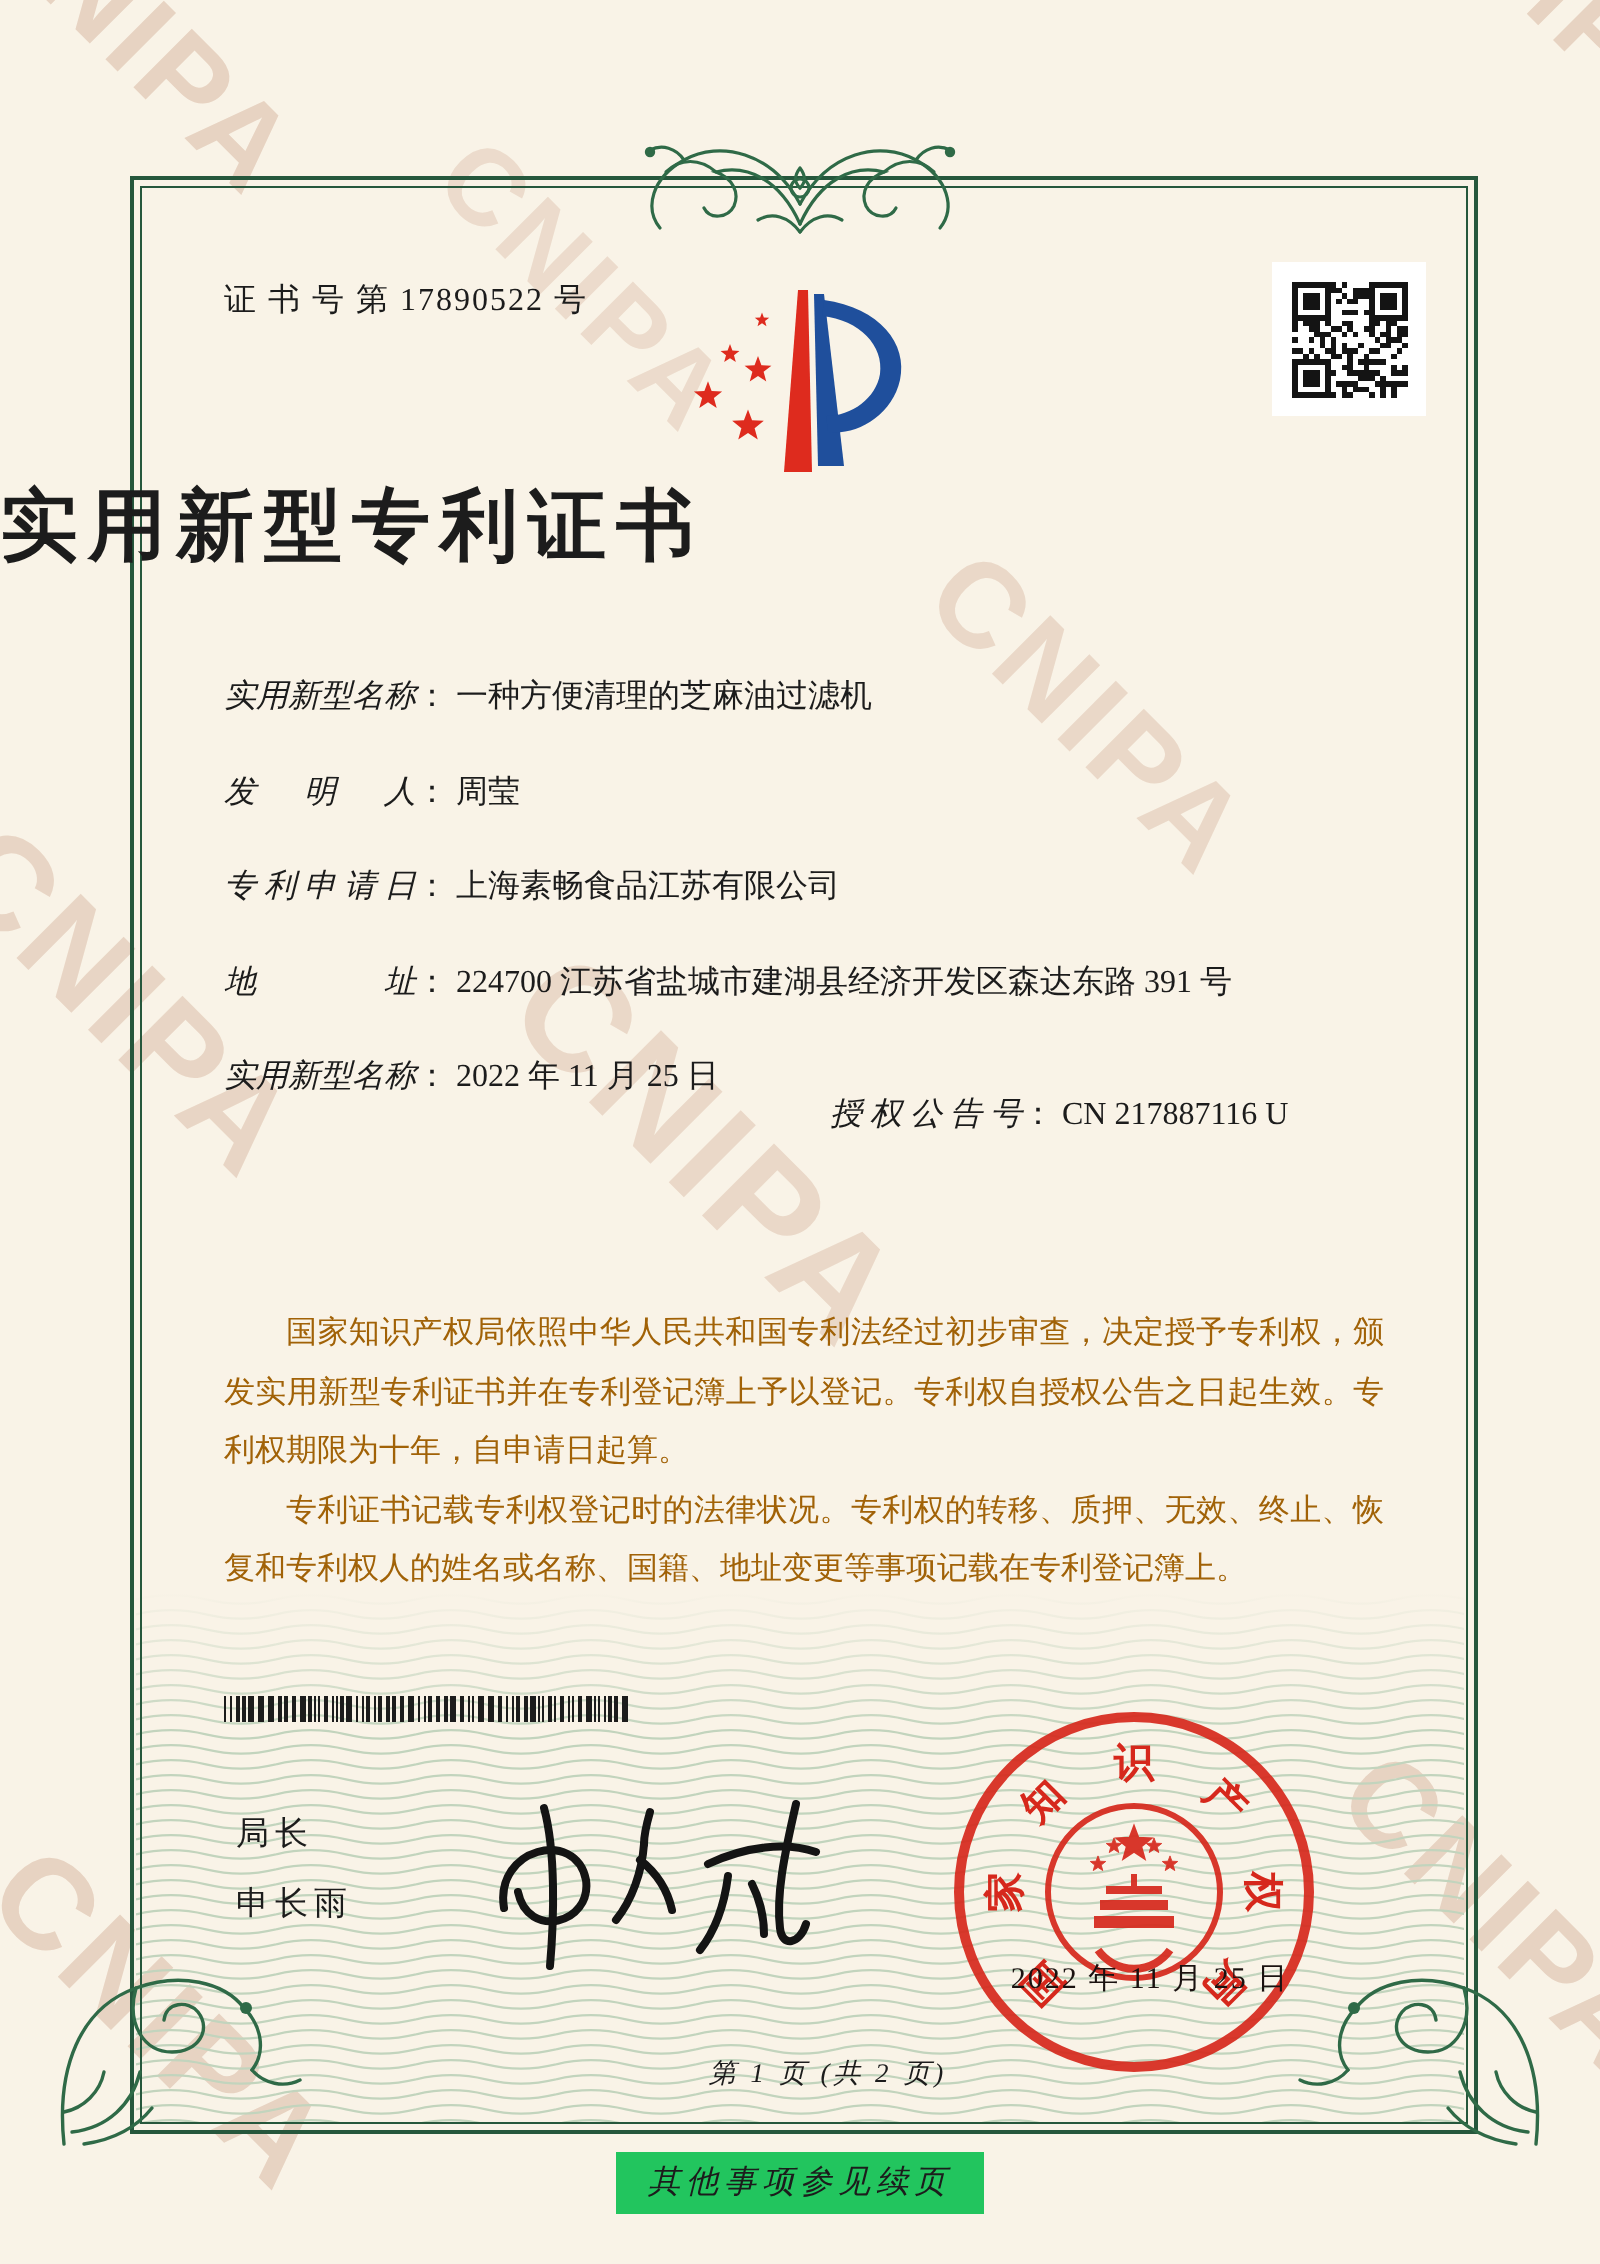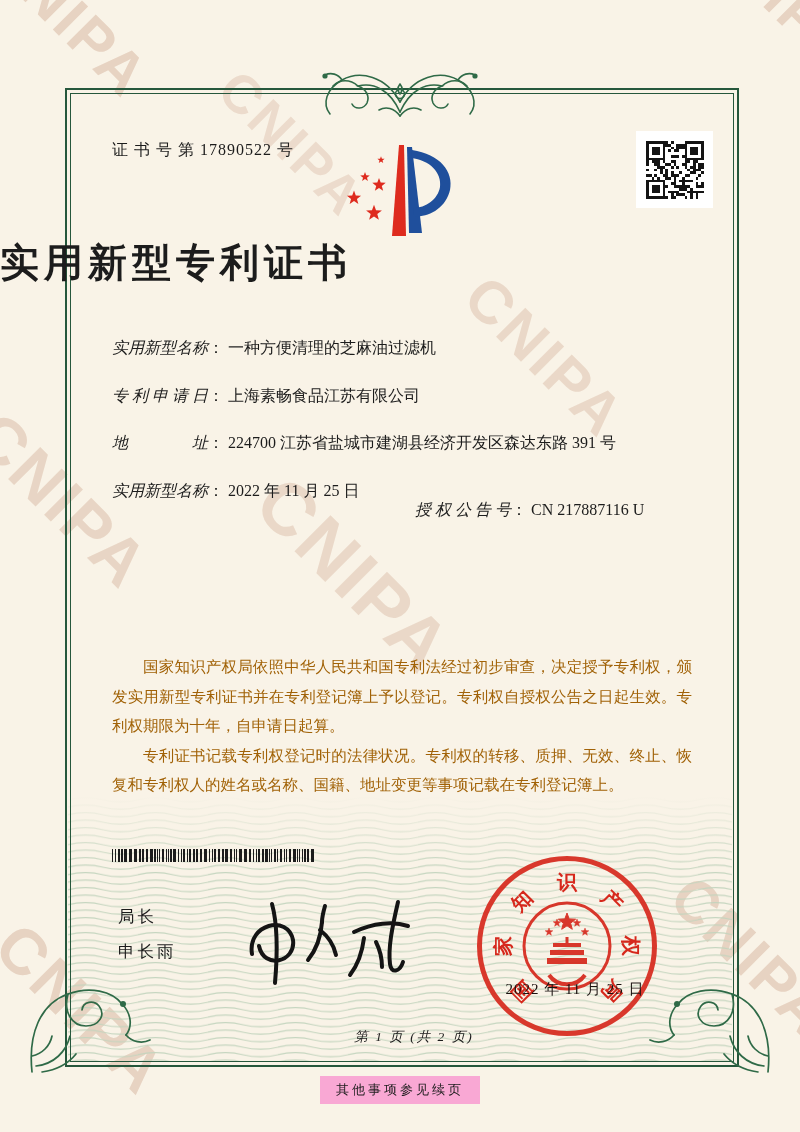--- a/index.html
+++ b/index.html
@@ -56,22 +56,22 @@
   .seal-ch{position:absolute;left:50%;top:50%;width:22px;height:22px;margin:-11px;
            text-align:center;font-size:20px;font-weight:bold;color:#d6281c;line-height:22px;}
   .seal-emblem{position:absolute;left:50%;top:50%;transform:translate(-50%,-50%);opacity:.92;}
   .seal-date{position:absolute;left:495px;top:980px;width:160px;text-align:center;z-index:6;
              font-size:15px;color:#1a1210;letter-spacing:1px;}
 
   .page-info{position:absolute;left:0;top:1028px;width:100%;text-align:center;
              font-size:13.5px;font-style:italic;letter-spacing:2px;padding-left:14px;}
 
   .footer-note{position:absolute;left:0;top:1076px;width:100%;text-align:center;}
-  .footer-note span{display:inline-block;background:#f9a8d4;padding:5px 16px;
-                    font-size:13px;letter-spacing:3px;}
+  .footer-note span{display:inline-block;background:#22c55e;padding:5px 16px;
+                    font-size:16px;font-style:italic;letter-spacing:3px;}
 </style>
 </head>
 <body>
 
 <div class="page">
 
   <div class="wm-layer">
       <div class="wm" style="left: -30px; top: -18px; font-size: 60px; opacity: 0.55;">CNIPA</div>
       <div class="wm" style="left: 202px; top: 112px; font-size: 54px; opacity: 0.4;">CNIPA</div>
       <div class="wm" style="left: 686px; top: -38px; font-size: 56px; opacity: 0.55;">CNIPA</div>
@@ -401,20 +401,21 @@
             <rect x="18" y="20" width="1" height="1"></rect>
           </g>
         </svg>
     </div>
 
     <div class="title">实用新型专利证书</div>
 
     <div class="fields">
       <div>
           <div class="field-row"><span class="flabel">实用新型名称</span><span class="colon">：</span><span class="fvalue">一种方便清理的芝麻油过滤机</span></div>
+          <div class="field-row"><span class="flabel">发明人</span><span class="colon">：</span><span class="fvalue">周莹</span></div>
           <div class="field-row"><span class="flabel">专利申请日</span><span class="colon">：</span><span class="fvalue">上海素畅食品江苏有限公司</span></div>
           <div class="field-row"><span class="flabel">地址</span><span class="colon">：</span><span class="fvalue">224700 江苏省盐城市建湖县经济开发区森达东路 391 号</span></div>
         </div>
       <div class="field-row">
         <span class="flabel">实用新型名称</span><span class="colon">：</span><span class="fvalue">2022 年 11 月 25 日</span>
         <span class="grant-no-pair">
           <span class="flabel">授权公告号</span><span class="colon">：</span><span class="fvalue">CN 217887116 U</span>
         </span>
       </div>
     </div>

